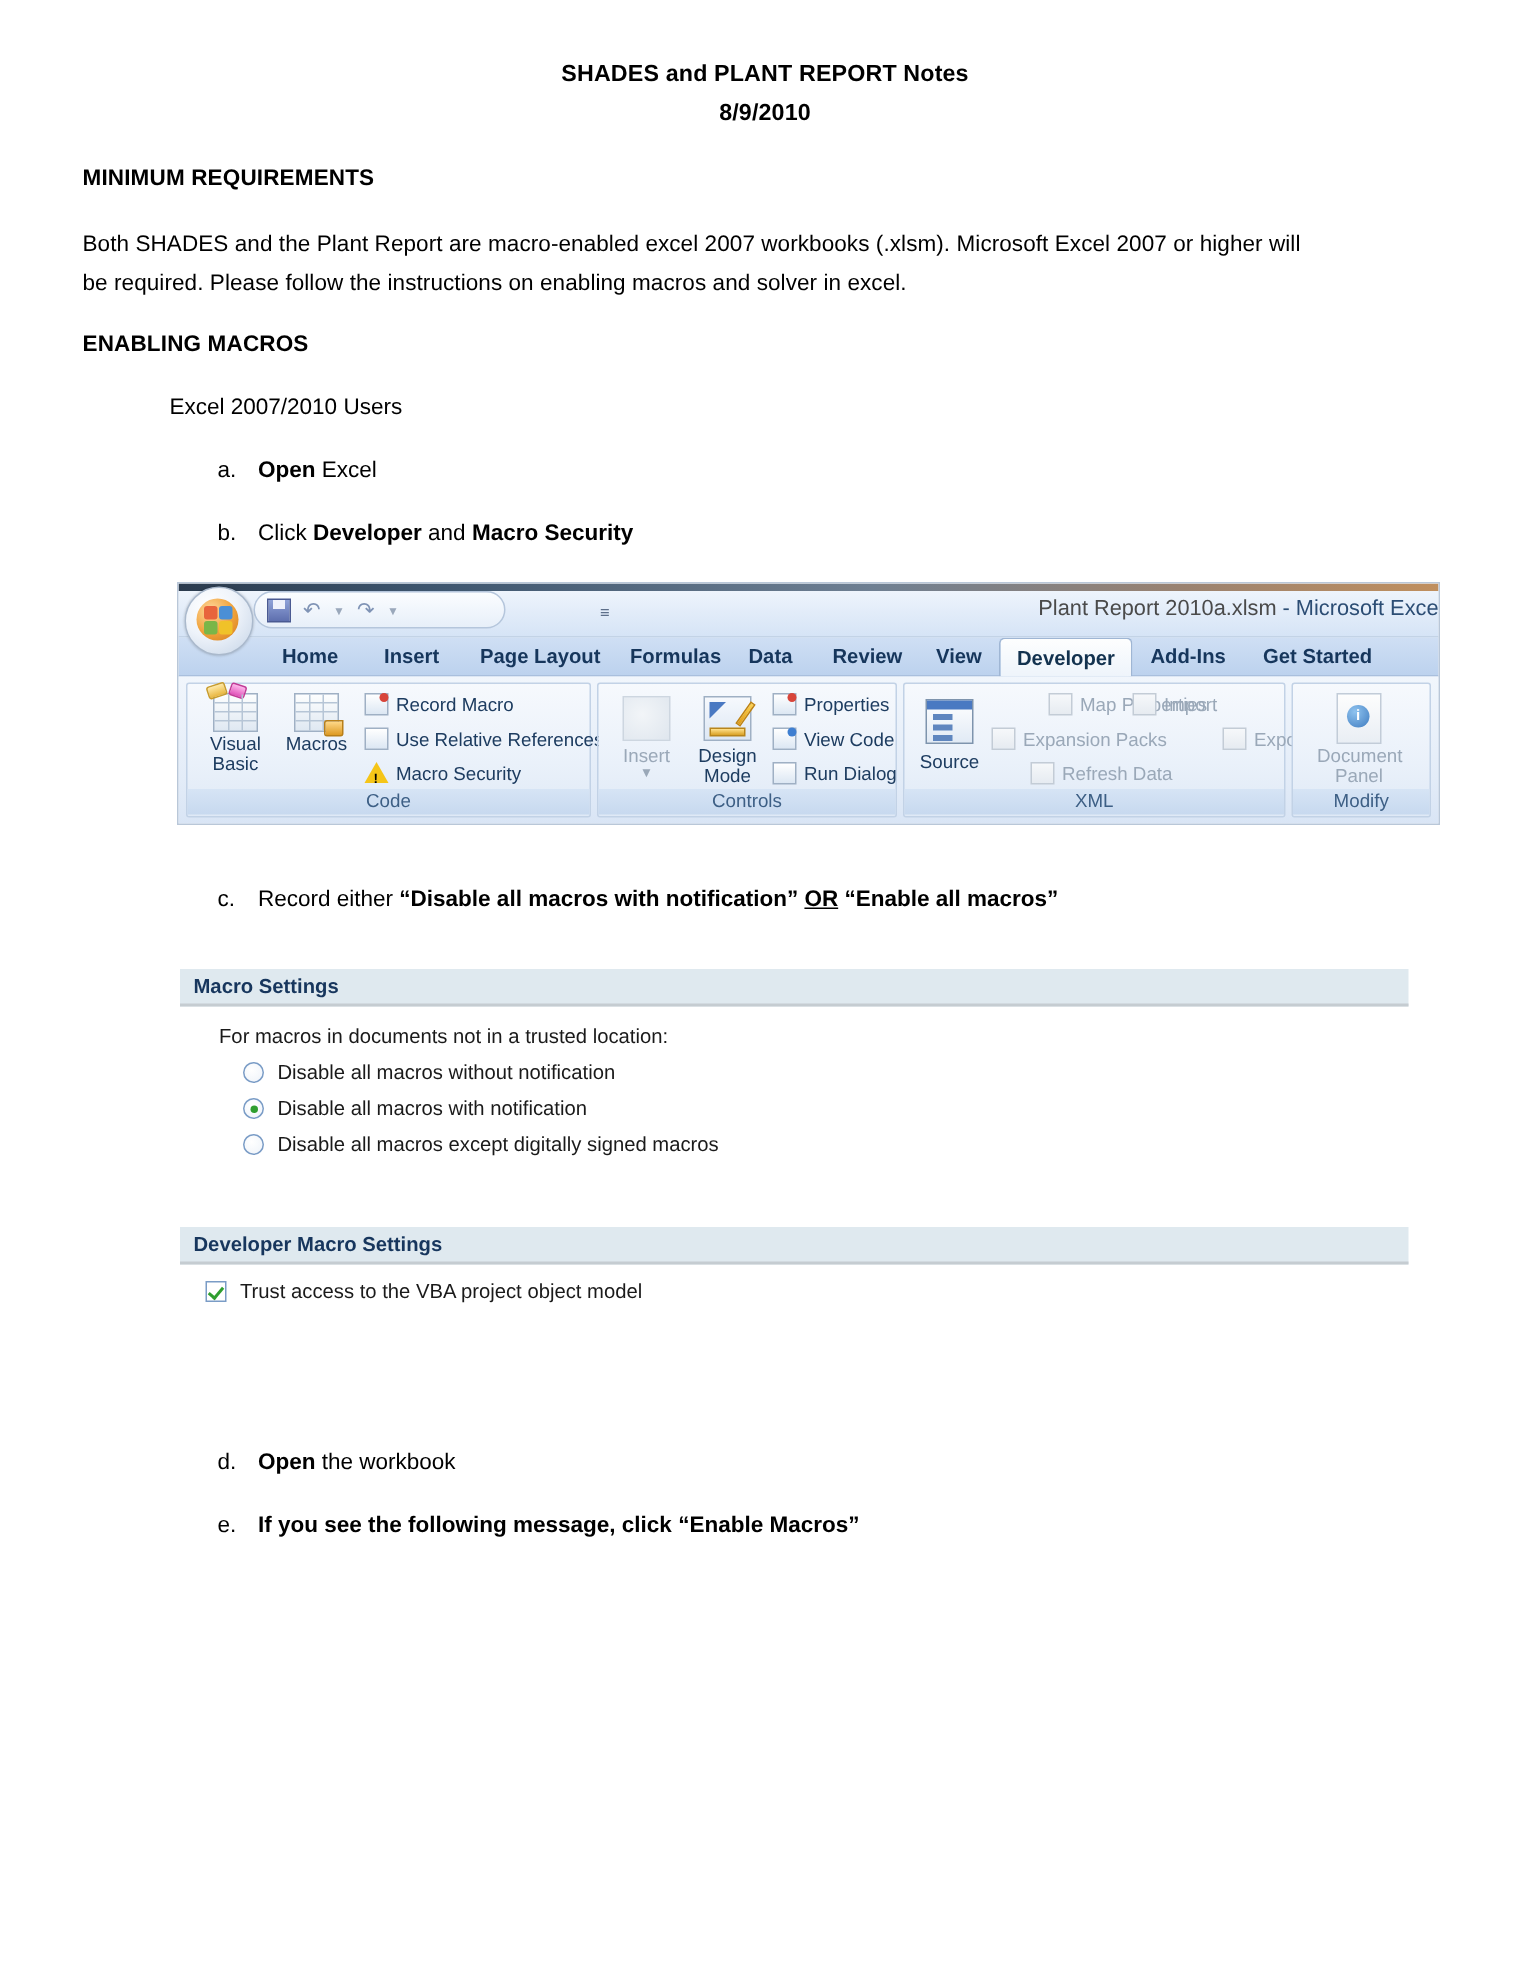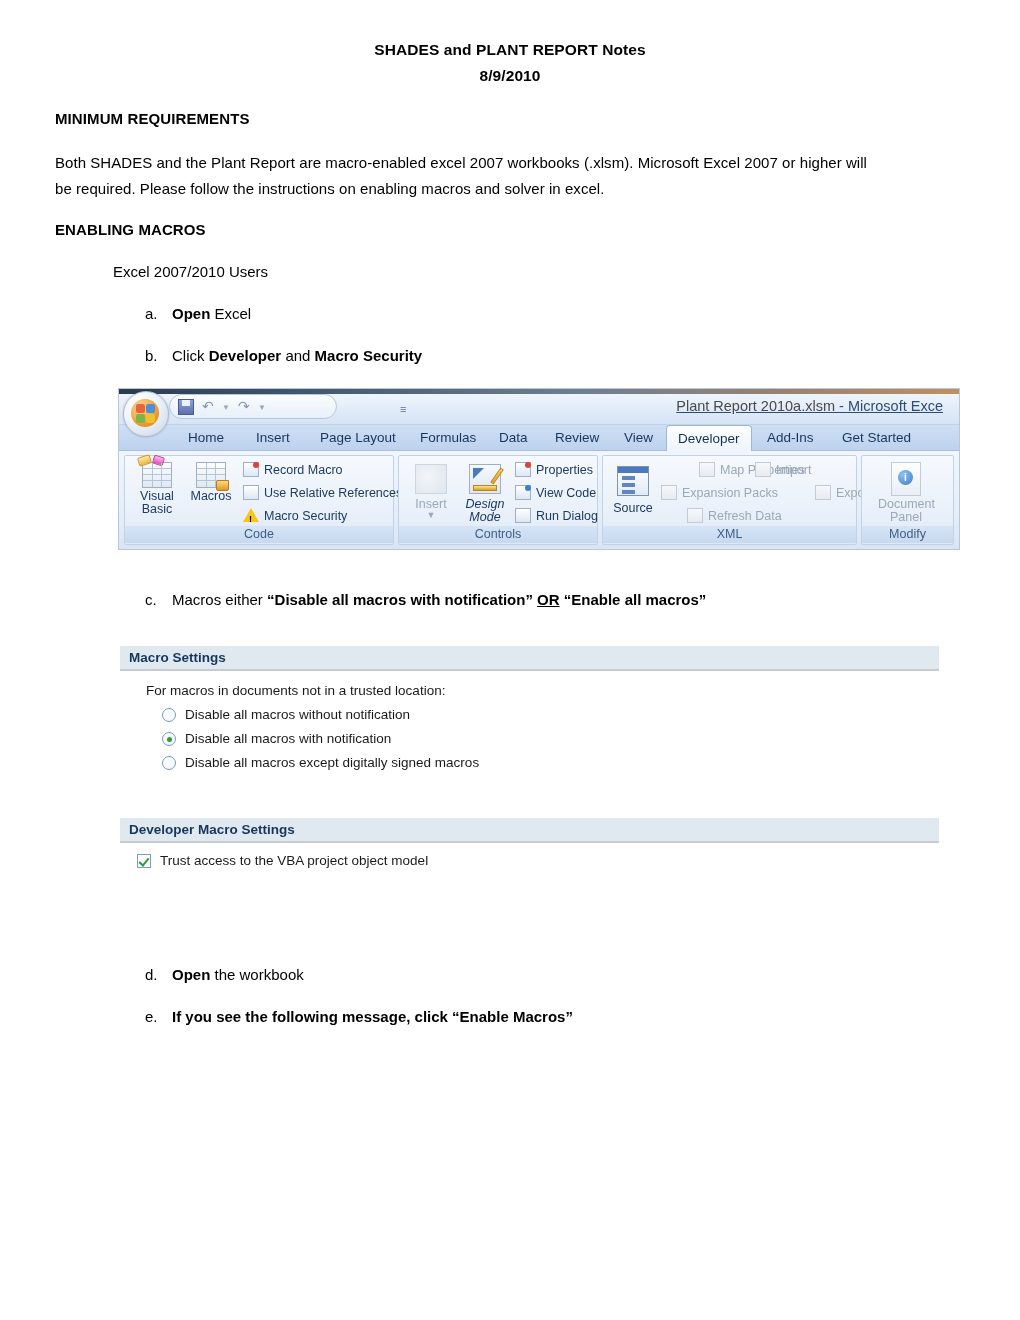--- a/index.html
+++ b/index.html
@@ -190,20 +190,21 @@
 
   .rb-tabs {
     position: absolute;
     left: 0;
     top: 36px;
     width: 100%;
     height: 26px;
     background: linear-gradient(#cfdff4, #bcd2ee);
     border-bottom: 1px solid #a9bfdd;
     box-sizing: border-box;
+    font-weight: bold;
   }
   .rb-tab {
     position: absolute;
     top: 0;
     height: 26px;
     line-height: 25px;
     padding: 0 11px;
     font-size: 13.5px;
     color: #16365c;
     white-space: nowrap;
@@ -536,21 +537,21 @@
 
       <div class="qat">
         <div class="qat-save"></div>
         <span class="qat-arrow qat-undo">↶</span>
         <span class="qat-arrow qat-undo-d">▼</span>
         <span class="qat-arrow qat-redo">↷</span>
         <span class="qat-arrow qat-redo-d">▼</span>
       </div>
       <span class="qat-arrow qat-more" style="left:281px;top:14px;">≡</span>
 
-      <div class="rb-title-text" style="right:16px;text-decoration:underline;"><span class="fname">Plant Report 2010a.xlsm</span><span>  -  </span><span>Microsoft Exce</span></div>
+      <div class="rb-title-text" style="right:0;"><span class="fname">Plant Report 2010a.xlsm</span><span>  -  </span><span>Microsoft Exce</span></div>
     </div>
 
     <div class="rb-tabs">
       <div class="rb-tab" style="left:58px;">Home</div>
       <div class="rb-tab" style="left:126px;">Insert</div>
       <div class="rb-tab" style="left:190px;">Page Layout</div>
       <div class="rb-tab" style="left:290px;">Formulas</div>
       <div class="rb-tab" style="left:369px;">Data</div>
       <div class="rb-tab" style="left:425px;">Review</div>
       <div class="rb-tab" style="left:494px;">View</div>
@@ -587,21 +588,21 @@
         </div>
         <div class="rb-group-label">Code</div>
       </div>
 
       <div class="rb-group" style="left:279px; width:200px;">
         <div class="big-btn dim" style="left:4px; top:8px;">
           <div class="ctl-ico-insert" style="position:relative;margin:0 auto 4px auto;"></div>
           <span>Insert</span>
           <div style="font-size:9px;line-height:8px;">▼</div>
         </div>
-        <div class="big-btn" style="left:58px; top:8px;font-style:italic;">
+        <div class="big-btn" style="left:58px; top:8px;">
           <div class="ctl-ico-design" style="position:relative;margin:0 auto 4px auto;">
             <span class="tri"></span>
               <span class="pencil"></span>
               <span class="ruler"></span>
           </div>
           <span>Design</span><br>
           <span>Mode</span>
         </div>
         <div class="small-row" style="left:116px; top:5px;">
           <span class="sm-ico"><span class="dot"></span></span><span>Properties</span>
@@ -652,21 +653,21 @@
           <span>Panel</span>
         </div>
         <div class="rb-group-label">Modify</div>
       </div>
 
     </div>
   </div>
 
   <div class="list-item" id="item-c">
     <span class="marker">c.</span>
-    <span class="itext"><span>Macros either </span><span class="b">“Disable all macros with notification”</span><span> </span><span class="b u">OR</span><span class="b"> “Enable all macros”</span></span>
+    <span class="itext"><span>Record either </span><span class="b">“Disable all macros with notification”</span><span> </span><span class="b u">OR</span><span class="b"> “Enable all macros”</span></span>
   </div>
 
   <div class="macro-shot">
 
     <div class="ms-bar" id="ms-bar-1">
       <div class="ms-bar-text">Macro Settings</div>
     </div>
 
     <div class="ms-intro">For macros in documents not in a trusted location:</div>
 

